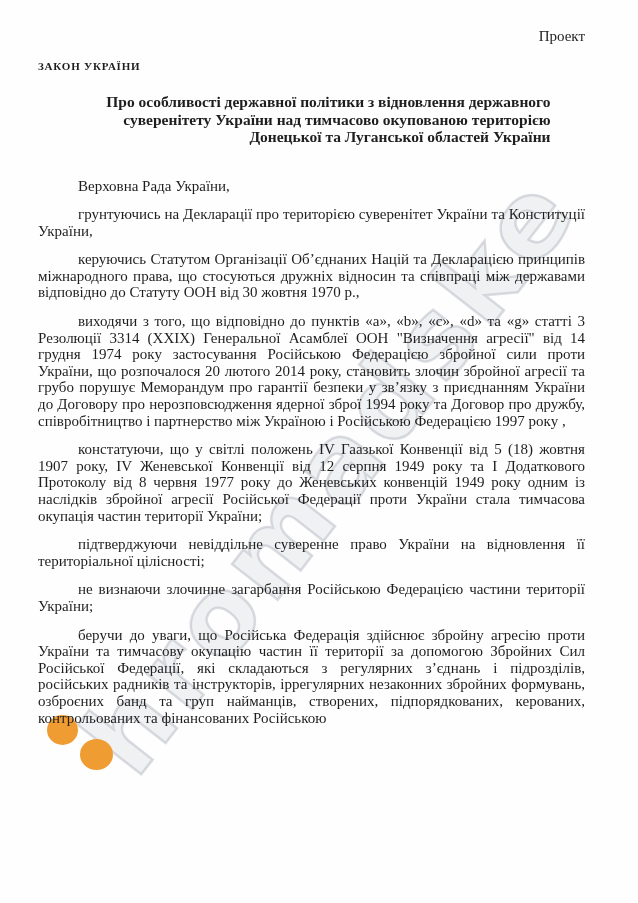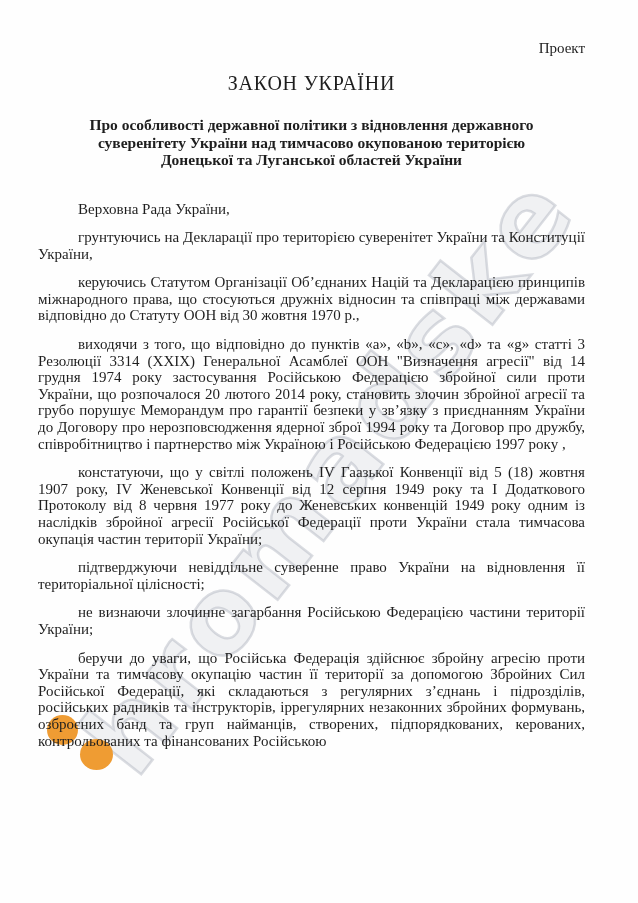--- a/index.html
+++ b/index.html
@@ -39,37 +39,37 @@
   .dot {
     position: absolute;
     border-radius: 50%;
     z-index: 2;
   }
   .dot-a { left: 47px; top: 715px; width: 31px; height: 30px; }
   .dot-b { left: 80px; top: 739px; width: 33px; height: 31px; }
   .content {
     position: relative;
     z-index: 3;
-    padding: 40px 53px 0 38px;
+    padding: 28px 53px 0 38px;
   }
   .draft-label {
     text-align: right;
     font-size: 15px;
     line-height: 17px;
     margin: 0;
   }
   .law-title {
-    text-align: center;
-    font-size: 20px;
-    font-weight: normal;
+    text-align: left;
+    font-size: 11px;
+    font-weight: bold;
     letter-spacing: 0.8px;
     margin: 15px 0 0 0;
   }
   .law-subtitle {
-    text-align: center;
+    text-align: right;
     font-size: 15.5px;
     font-weight: bold;
     line-height: 17.5px;
     max-width: 478px;
     margin: 21px auto 0 auto;
   }
   .body-text { margin-top: 32px; }
   .body-text p {
     font-size: 15px;
     line-height: 16.6px;

